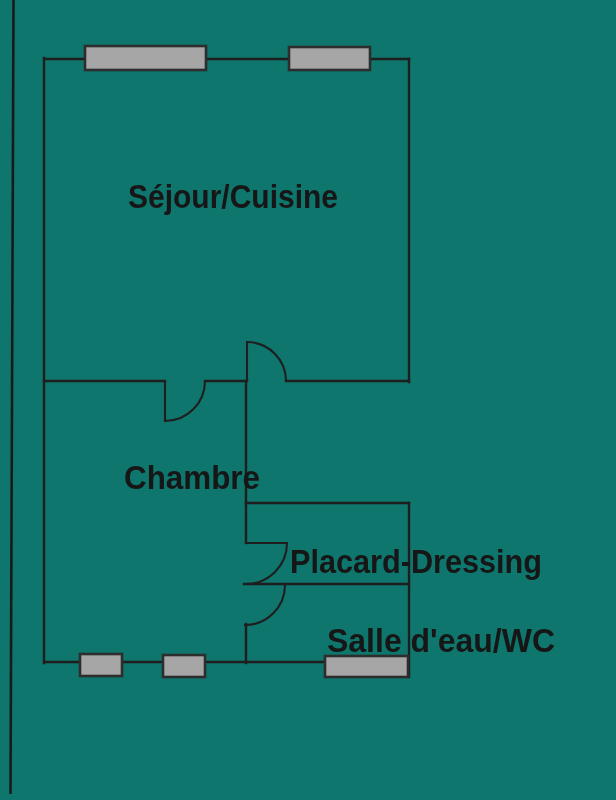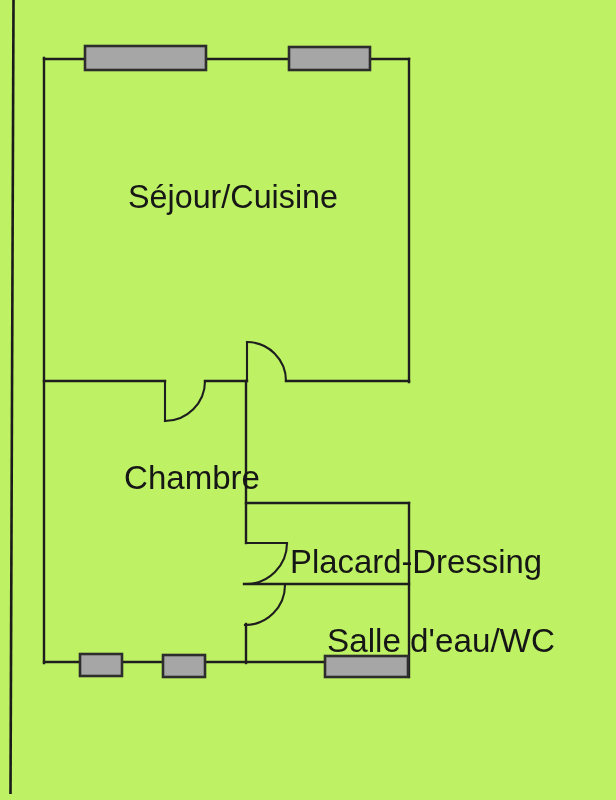--- a/index.html
+++ b/index.html
@@ -4,23 +4,24 @@
 <style>
   html, body {
     margin: 0;
     padding: 0;
     background: #ffffff;
   }
   .page {
     position: relative;
     width: 616px;
     height: 800px;
-    background: #bef264;
+    background: #0f766e;
     overflow: hidden;
     font-family: "Liberation Sans", sans-serif;
+    font-weight: bold;
   }
   svg { display: block; }
   .room-label {
     font-family: "Liberation Sans", sans-serif;
     letter-spacing: 0px;
   }
   .label-lg { font-size: 34px; }
   .label-md { font-size: 33px; }
 </style>
 </head>

